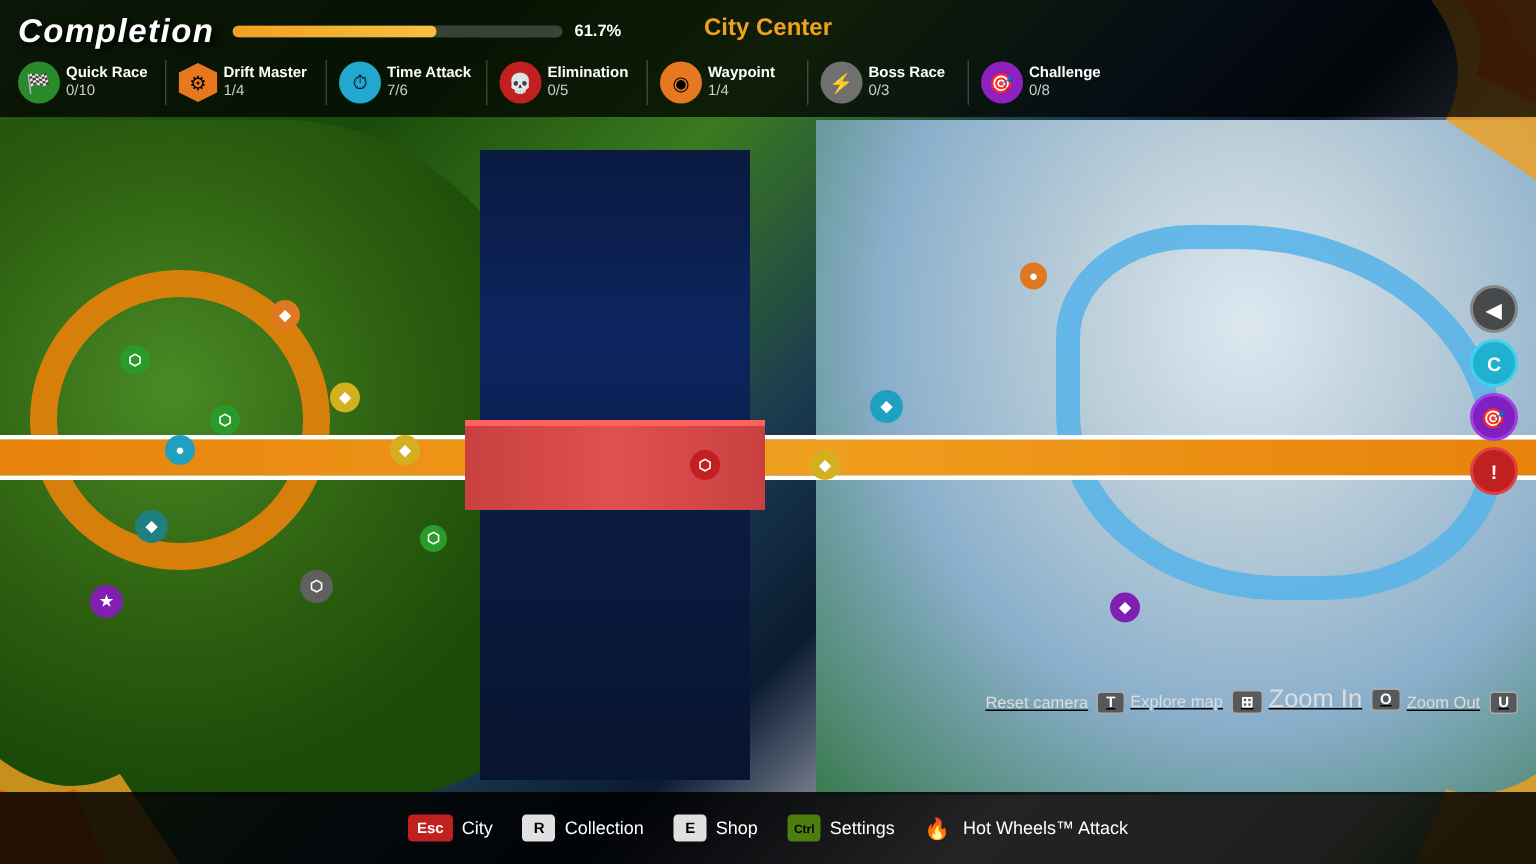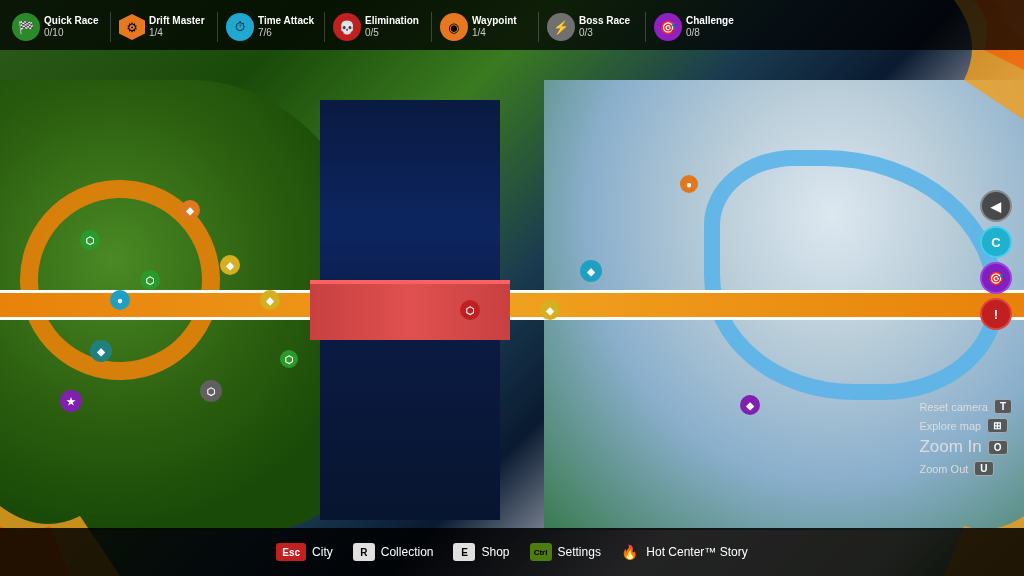--- a/index.html
+++ b/index.html
@@ -213,22 +213,24 @@
       width: 80px; height: 80px;
     }
 
     
     #right-controls {
       position: absolute;
       right: 12px;
       bottom: 100px;
       z-index: 20;
       display: flex;
-      flex-direction: column;
+      flex-direction: row;
       gap: 4px;
+      align-items: flex-end;
+      text-decoration: underline;
     }
 
     .control-hint {
       display: flex;
       align-items: center;
       gap: 6px;
       color: #fff;
       font-size: 11px;
     }
 
@@ -364,20 +366,30 @@
   <div class="map-icon marker-gray" style="left:200px;top:380px;width:22px;height:22px;">⬡</div>
   <div class="map-icon marker-cyan" style="left:580px;top:260px;width:22px;height:22px;">◆</div>
   <div class="map-icon marker-yellow" style="left:540px;top:300px;width:20px;height:20px;">◆</div>
   <div class="map-icon marker-orange" style="left:680px;top:175px;width:18px;height:18px;">●</div>
   <div class="map-icon marker-purple" style="left:740px;top:395px;width:20px;height:20px;">◆</div>
   <div class="map-icon marker-red" style="left:460px;top:300px;width:20px;height:20px;">⬡</div>
   <div class="map-icon marker-green" style="left:280px;top:350px;width:18px;height:18px;">⬡</div>
 </div>
 
 <div id="top-bar">
+  <div id="completion-header">
+    <span id="completion-title" style="font-size:22px;font-weight:900;color:#fff;font-style:italic;text-shadow:2px 2px 4px #000;margin-right:12px;letter-spacing:1px;">Completion</span>
+    <div id="progress-container">
+      <div id="progress-bar-bg">
+        <div id="progress-bar-fill" style="width: 61.7%;"></div>
+      </div>
+      <span id="progress-percent">61.7%</span>
+    </div>
+    <span id="location-title" style="position: absolute; left: 50%; transform: translateX(-50%); top: 10px;">City Center</span>
+  </div>
 
   <div id="race-types">
 
     <div class="race-type-item">
       <div class="race-icon green" style="background:#2a8a2a;">🏁</div>
       <div class="race-type-info">
         <span class="race-type-name">Quick Race</span>
         <span class="race-type-count">0/10</span>
       </div>
     </div>
@@ -497,15 +509,15 @@
   <div class="bottom-action">
     <span class="key-badge key-e">E</span>
     <span class="bottom-label">Shop</span>
   </div>
   <div class="bottom-action">
     <span class="key-badge key-ctrl" style="font-size:8px;padding:2px 4px;">Ctrl</span>
     <span class="bottom-label">Settings</span>
   </div>
   <div class="bottom-action">
     <span style="font-size:14px;margin-right:2px;">🔥</span>
-    <span class="bottom-label">Hot Center™ Story</span>
+    <span class="bottom-label">Hot Wheels™ Attack</span>
   </div>
 </div>
 
 </body></html>

